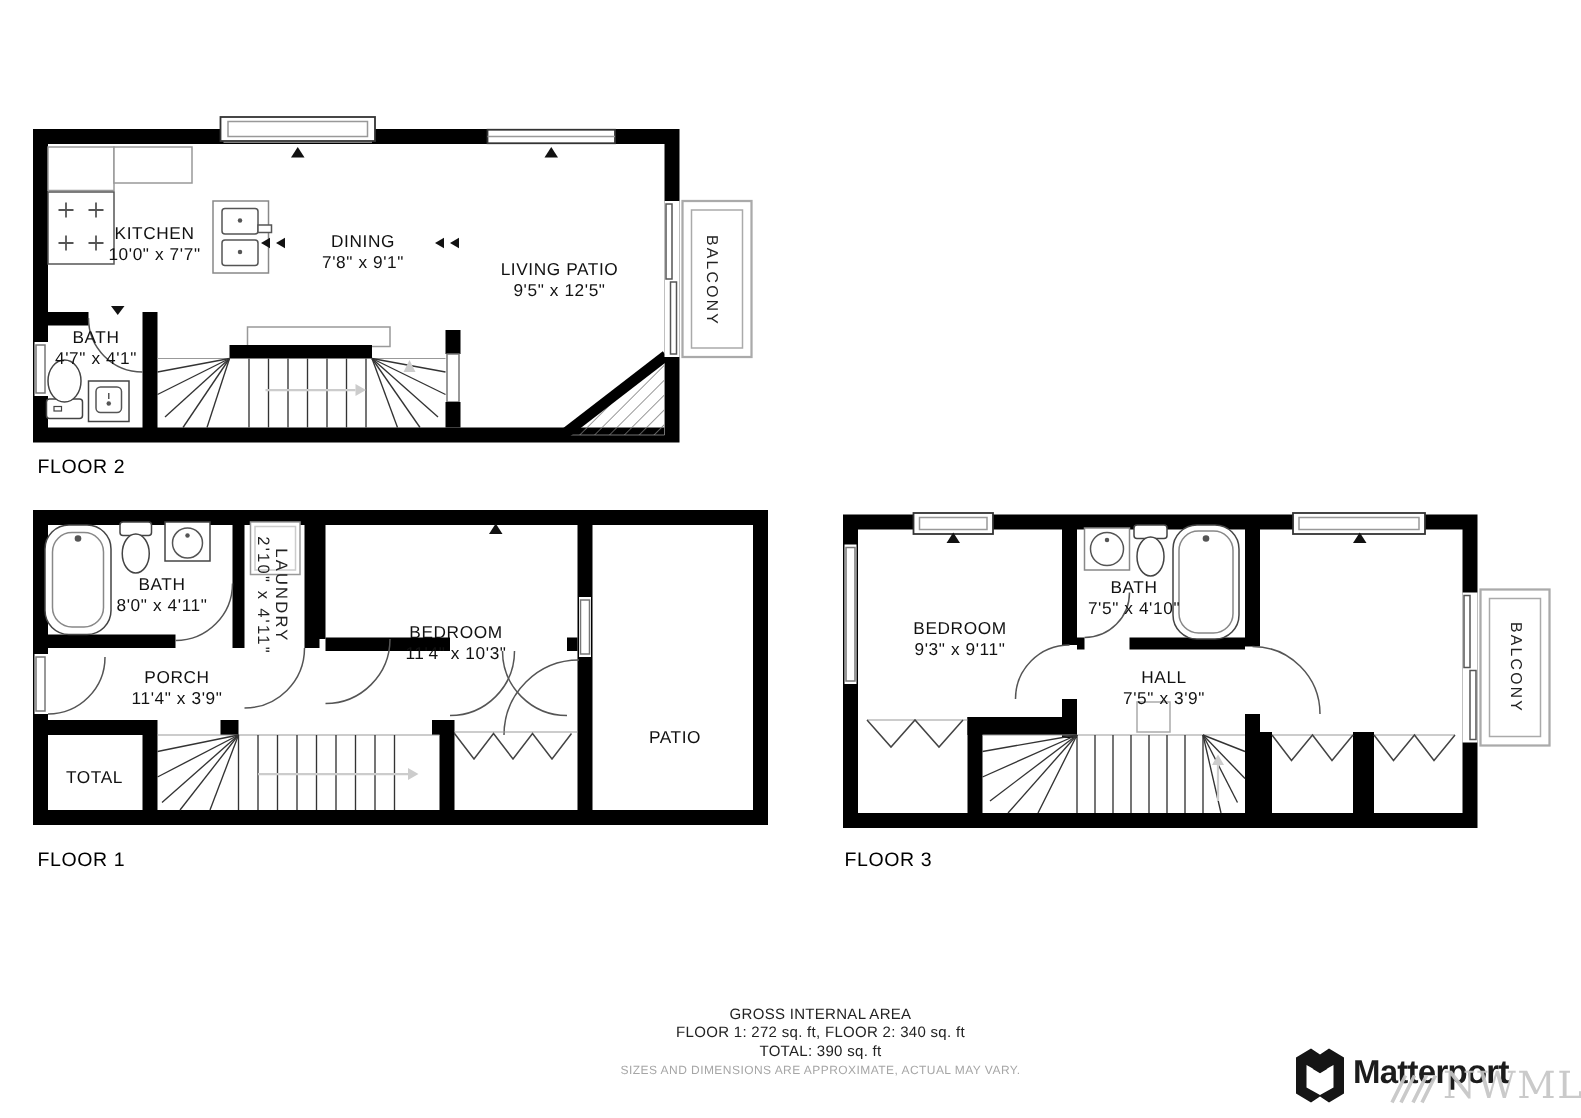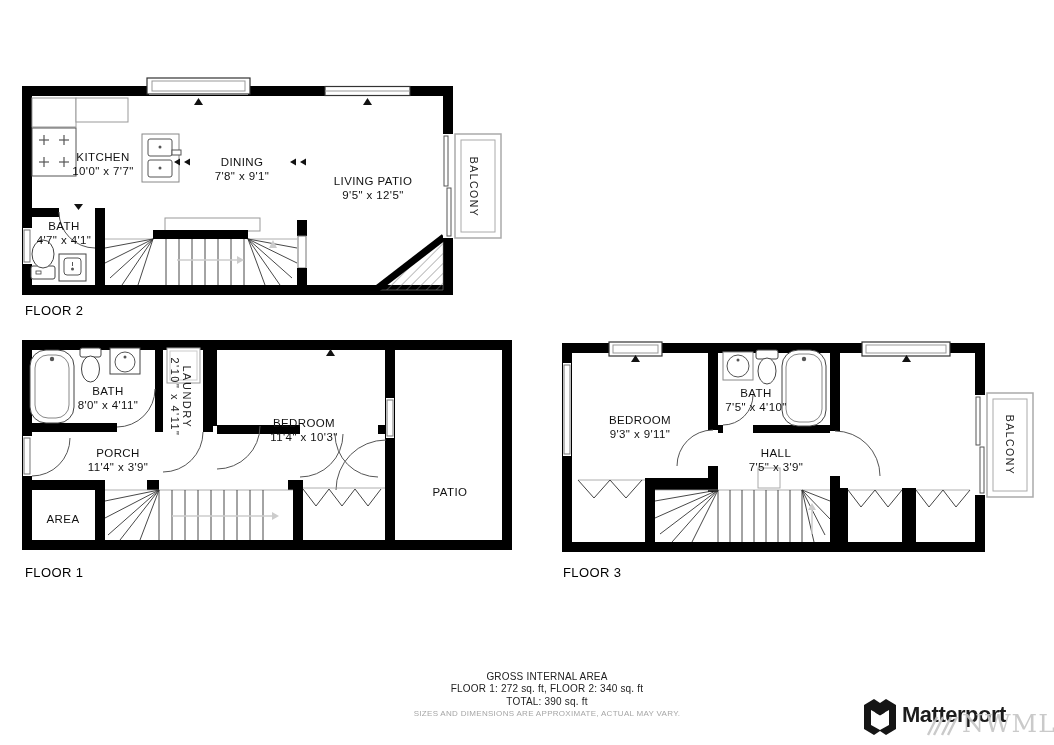--- a/index.html
+++ b/index.html
@@ -260,21 +260,21 @@
     </div>
     <div class="room-label" style="left:282px;top:92px;">
       <span>BEDROOM</span>
       <span class="dims">11'4" x 10'3"</span>
     </div>
     <div class="room-label" style="left:96px;top:122px;">
       <span>PORCH</span>
       <span class="dims">11'4" x 3'9"</span>
     </div>
     <div class="room-label" style="left:41px;top:182px;">
-      <span>AREA</span>
+      <span>TOTAL</span>
     </div>
     <div class="room-label" style="left:428px;top:111px;margin-top:44px;">
       <span>PATIO</span>
     </div>
     <div class="floor-label" style="left:3px;top:227px;text-align:center;">FLOOR 1</div>
   </div>
 
   <div class="floor" style="left:560px;top:338px;width:494px;height:250px;">
     <svg width="494" height="220" viewBox="0 0 494 220">
       <g>

